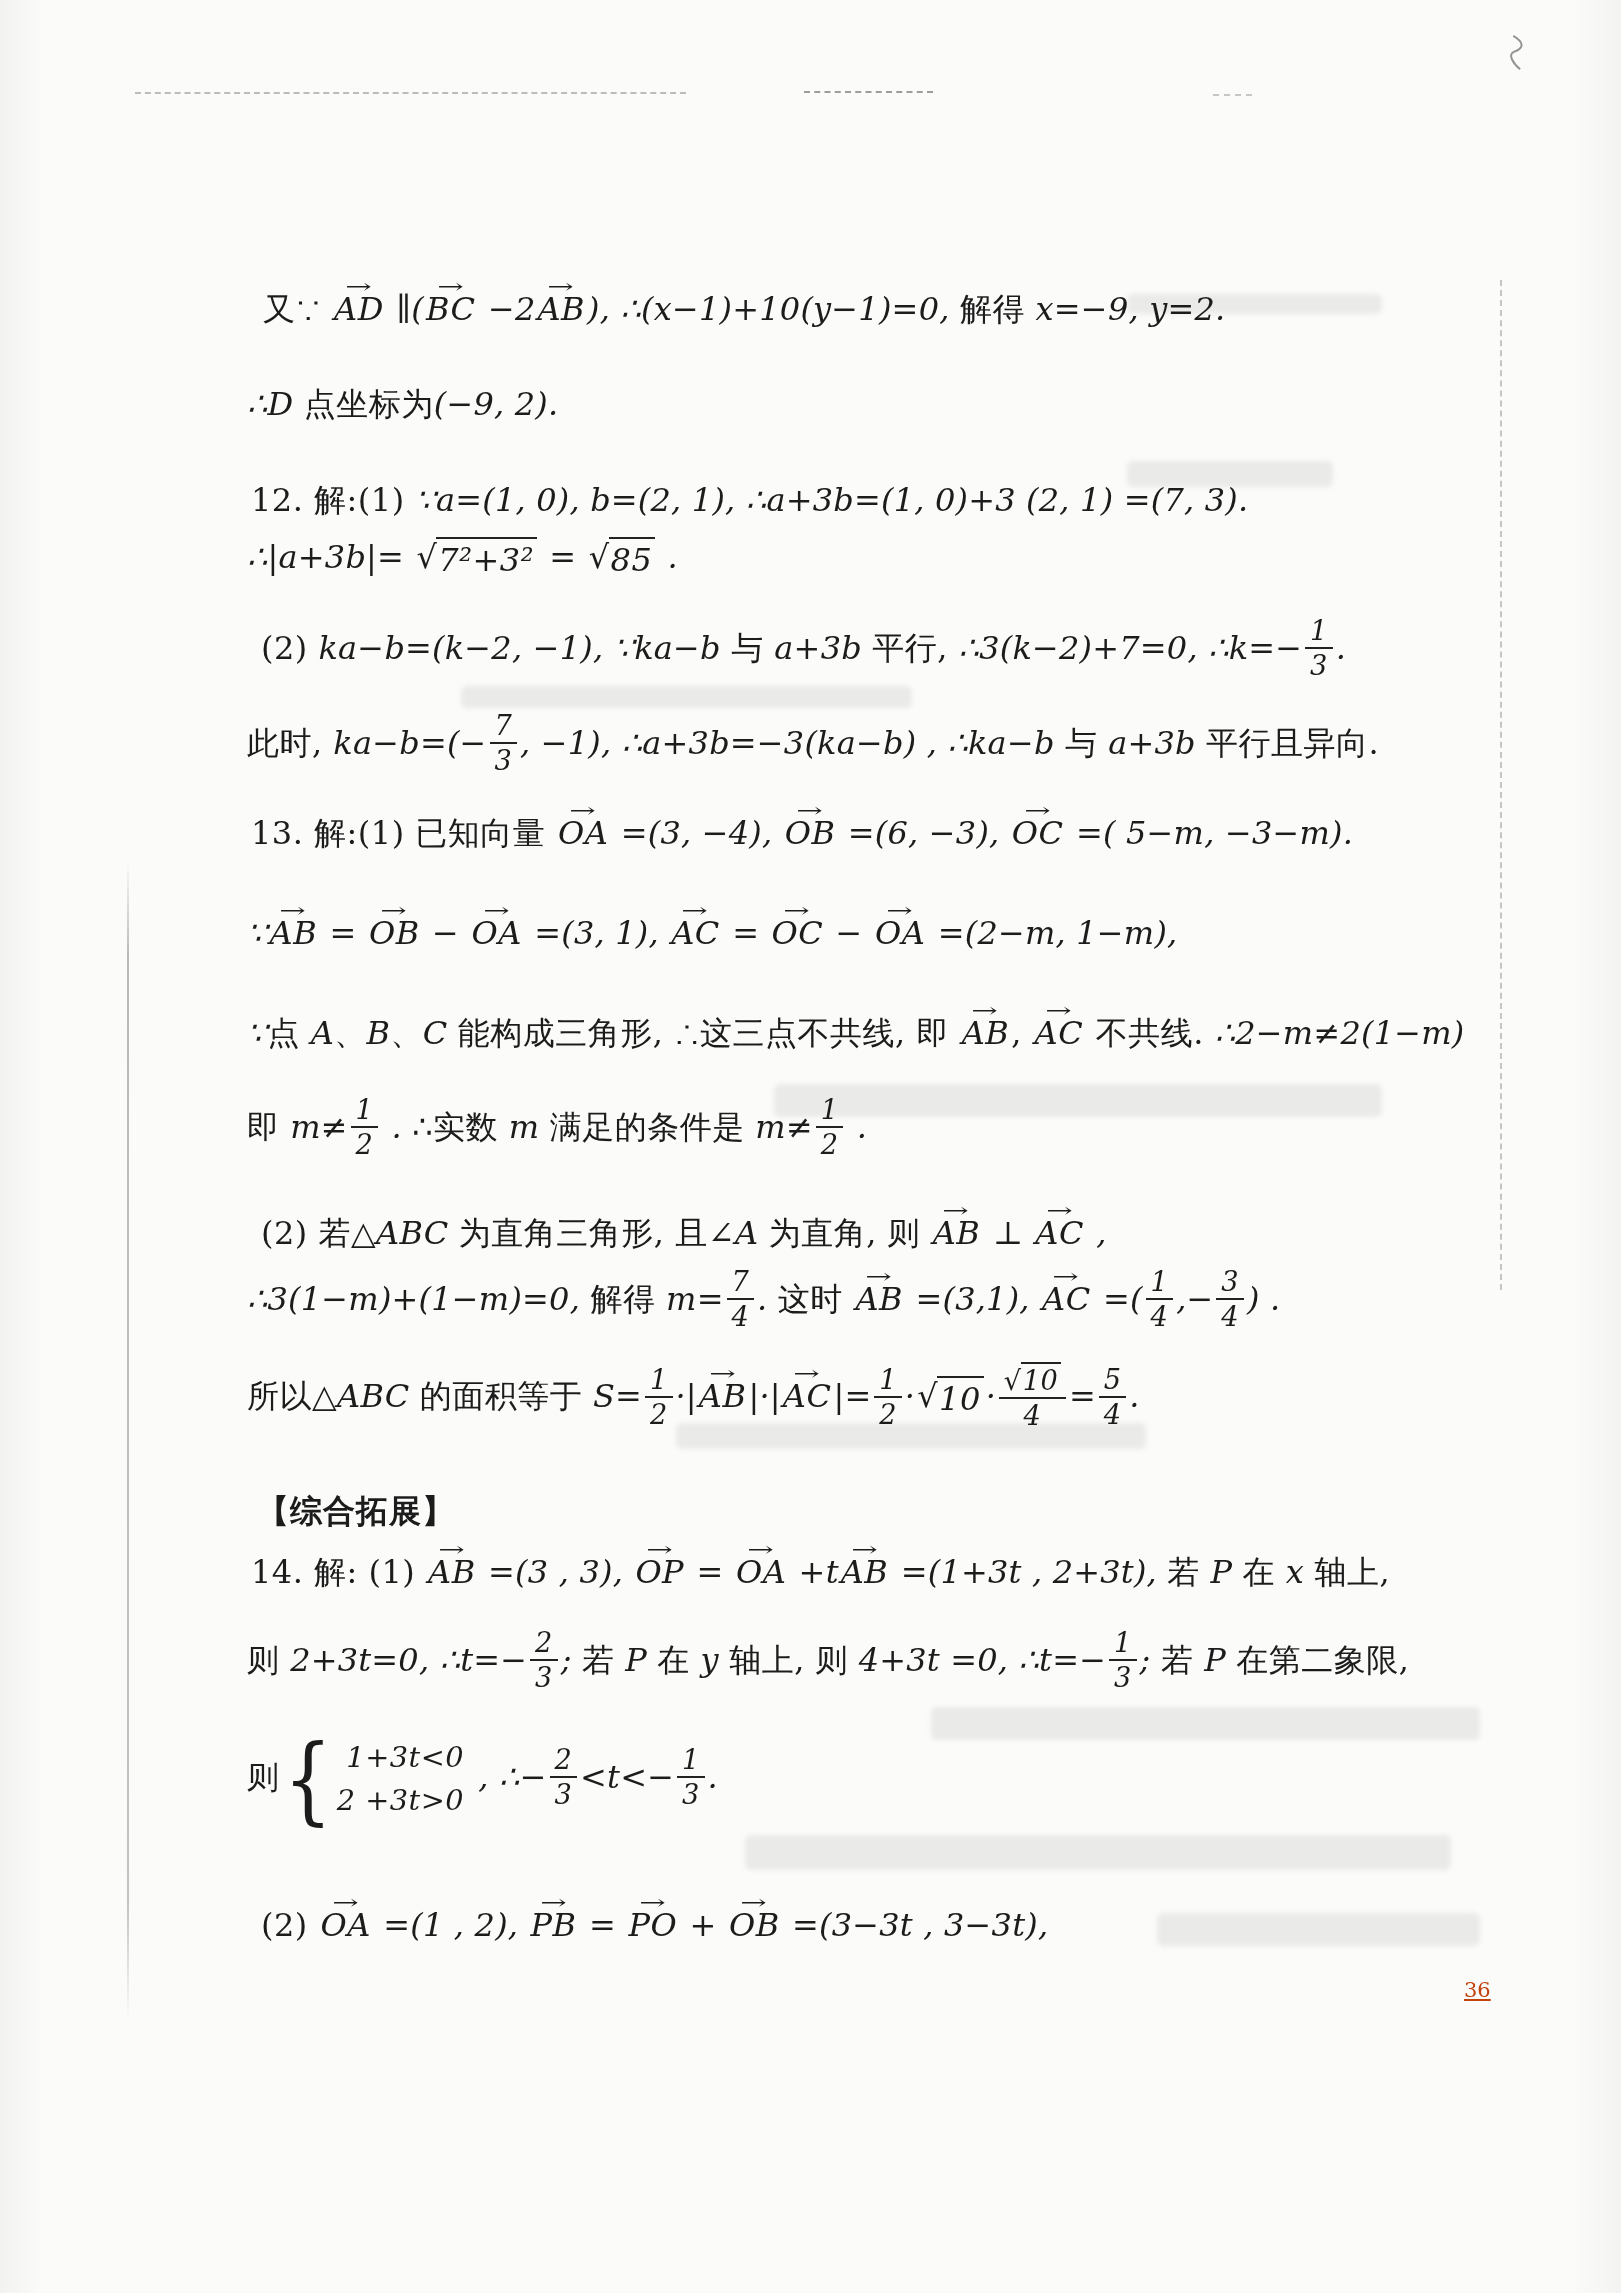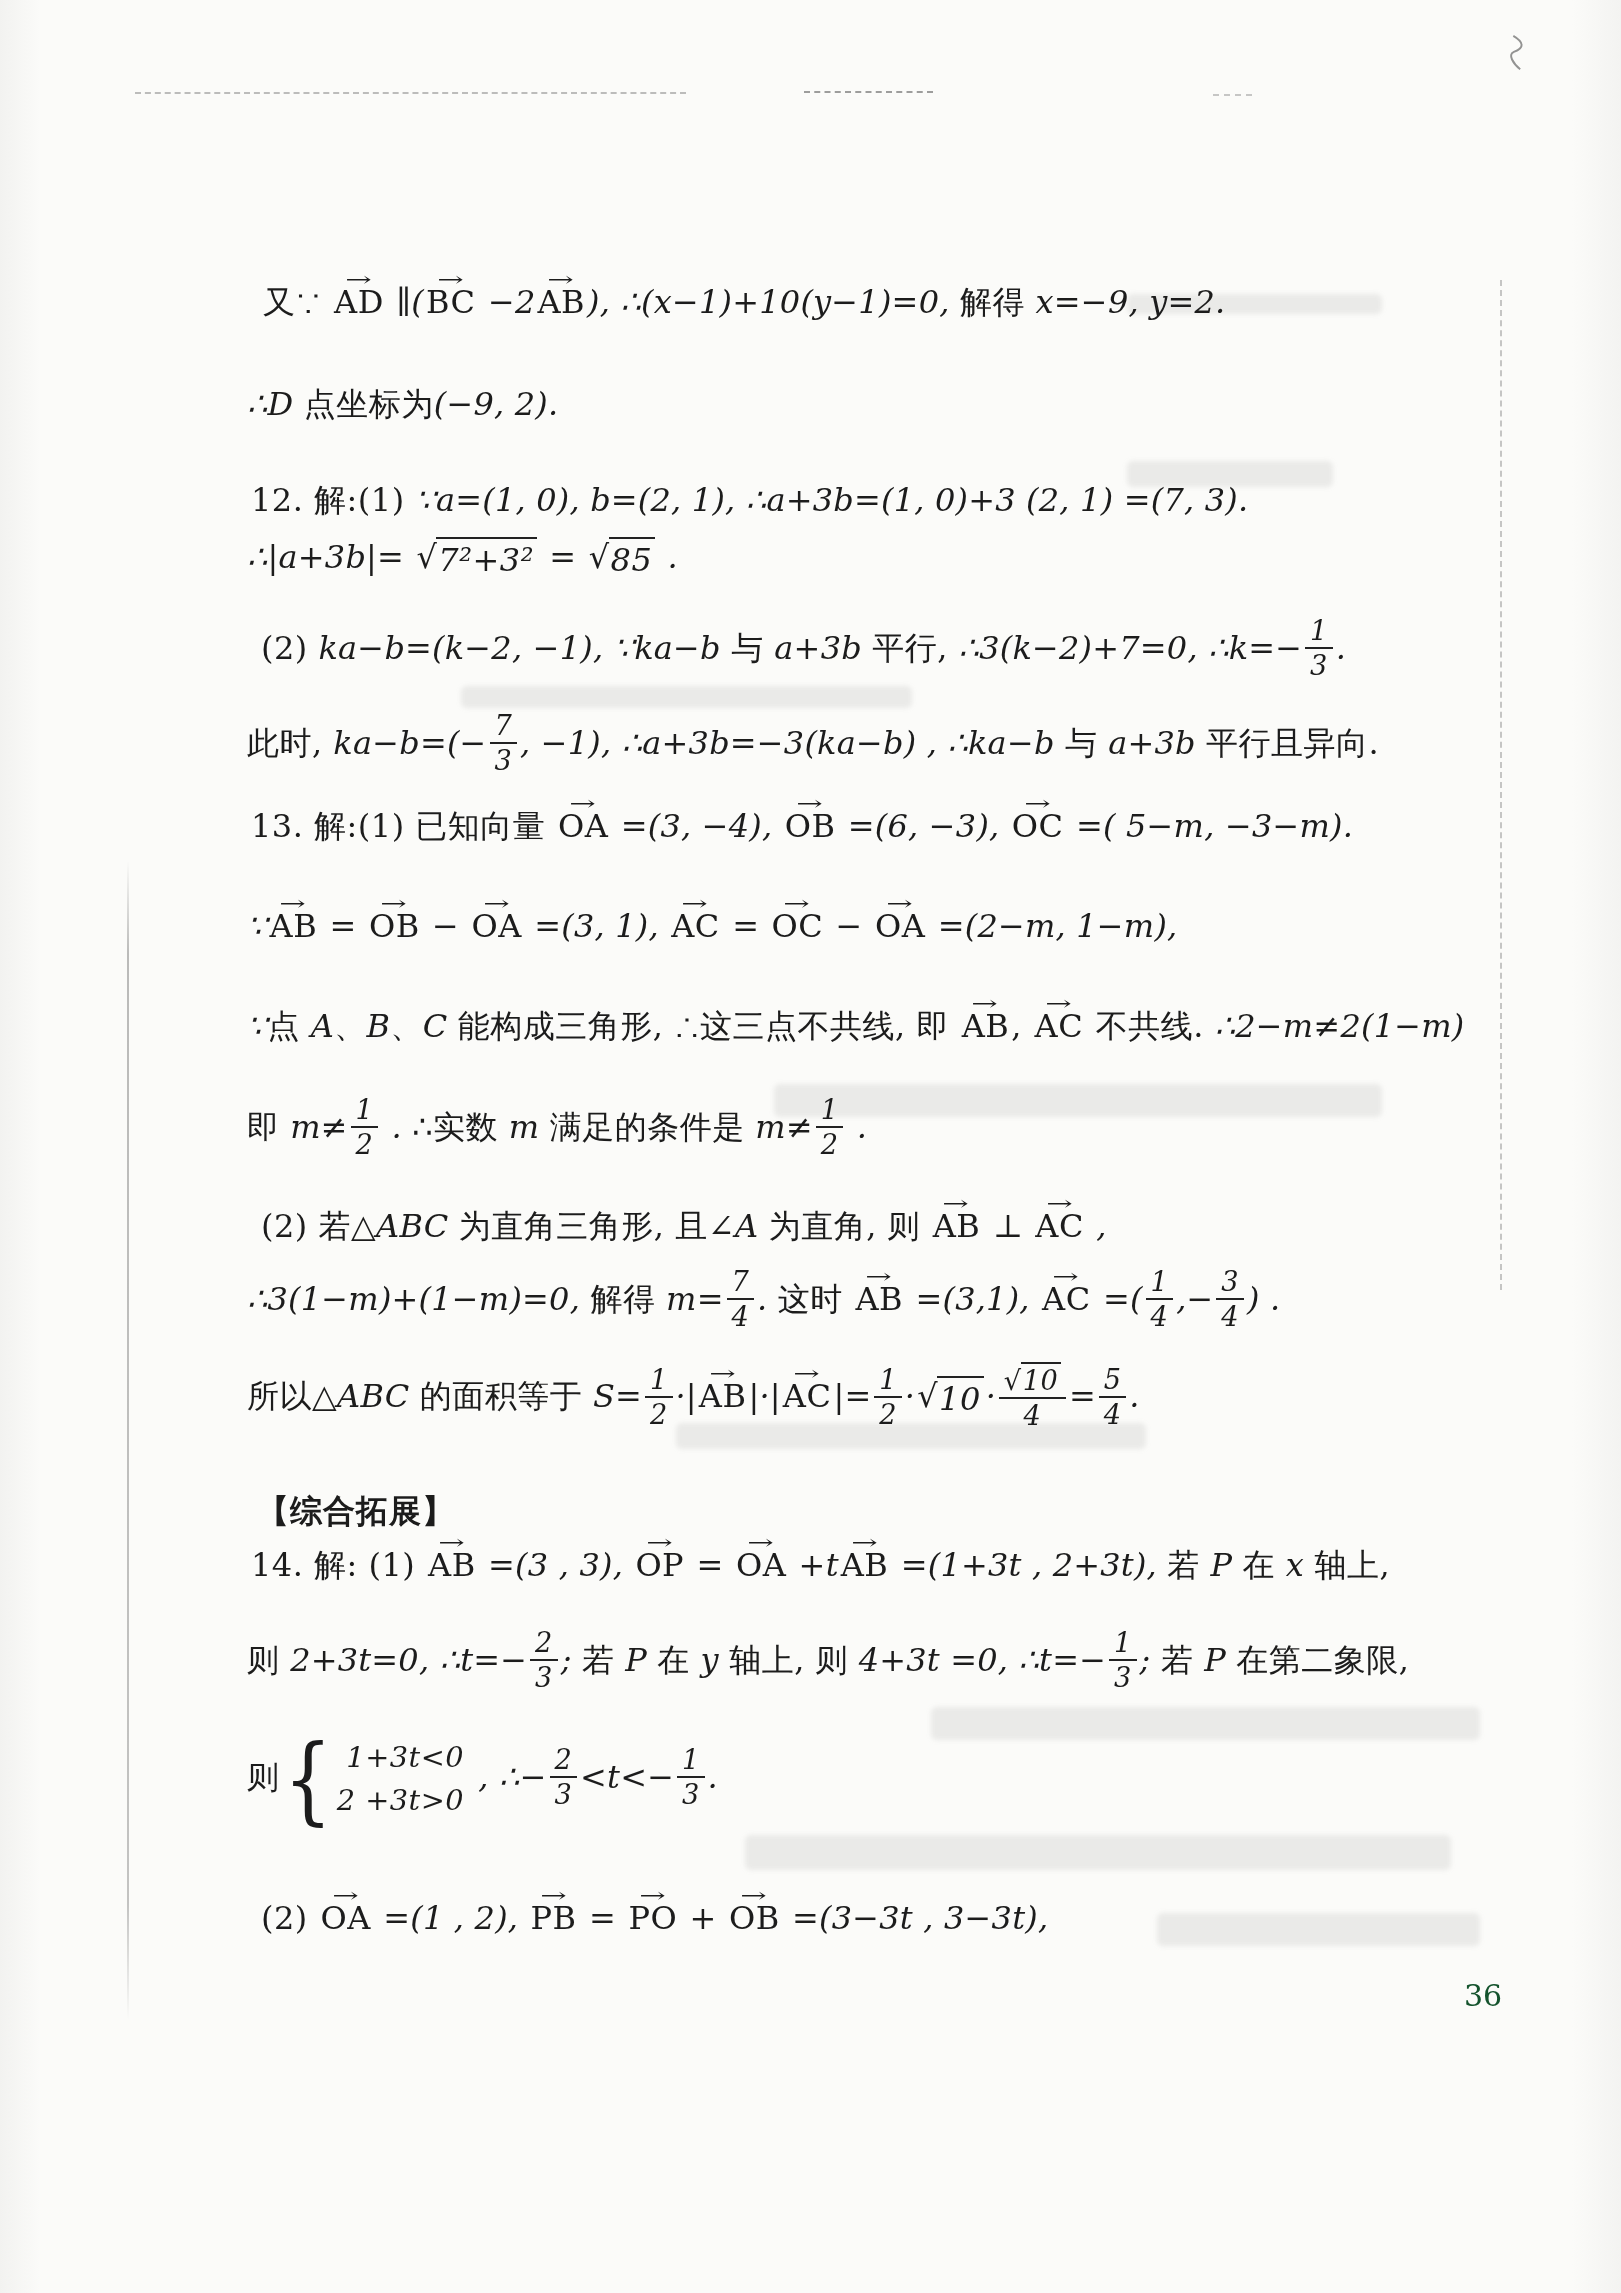--- a/index.html
+++ b/index.html
@@ -9,21 +9,21 @@
     font-family:"DejaVu Serif","Liberation Serif",serif;
     color:#1c1c1c;
   }
   .page{position:absolute;inset:0;}
   .line{
     position:absolute;white-space:nowrap;font-size:32px;line-height:1.25;
     letter-spacing:0.5px;
   }
   .zh{font-style:normal;}
   .math{font-style:italic;letter-spacing:0.2px;}
-  .vec{position:relative;display:inline-block;margin:0 2px;}
+  .vec{font-style:italic;position:relative;display:inline-block;margin:7px 2px;}
   .vec::after{
     content:"→";position:absolute;left:50%;top:-0.72em;
     transform:translateX(-50%) scaleX(1.6);
     font-size:0.62em;font-style:normal;color:#1c1c1c;
   }
   .frac{
     display:inline-flex;flex-direction:column;vertical-align:middle;
     text-align:center;font-size:0.85em;line-height:1.15;font-style:italic;
     margin:0 2.9px;position:relative;top:-2px;
   }
@@ -31,21 +31,21 @@
   .frac .den{padding:1px 4.9px 0;display:block;}
   .sqrt{display:inline-flex;align-items:flex-start;font-style:italic;margin:0 2px;}
   .sqrt .rad-sign,.frac .rad-sign{font-style:normal;margin-right:-1px;}
   .sqrt .rad,.frac .rad{border-top:2px solid #222;padding:1px 2.9px 0 2px;display:inline-block;}
   .frac .num .rad{border-top:2px solid #222;}
   .cases{display:inline-flex;align-items:center;vertical-align:middle;margin:0 3.9px;}
   .cases .brace{font-size:2.4em;font-weight:300;transform:scaleY(1.25);display:inline-block;margin-right:3.9px;font-style:normal;}
   .cases .rows{display:inline-block;text-align:right;}
   .cases .row{display:block;font-size:0.9em;line-height:1.5;font-style:italic;}
   .section-title{font-weight:bold;letter-spacing:1px;}
-  .page-number{position:absolute;left:1464px;top:1978px;font-size:30px;color:#14532d;}
+  .page-number{position:absolute;left:1464px;top:1978px;font-size:21px;color:#c2410c;text-decoration:underline;}
   
   .line-1{left:263px;top:282px;}
   .line-2{left:247px;top:384px;}
   .line-3{left:251px;top:480px;}
   .line-4{left:247px;top:537px;}
   .line-5{left:261px;top:617px;}
   .line-6{left:247px;top:712px;}
   .line-7{left:251px;top:806px;}
   .line-8{left:247px;top:906px;}
   .line-9{left:247px;top:1006px;}

